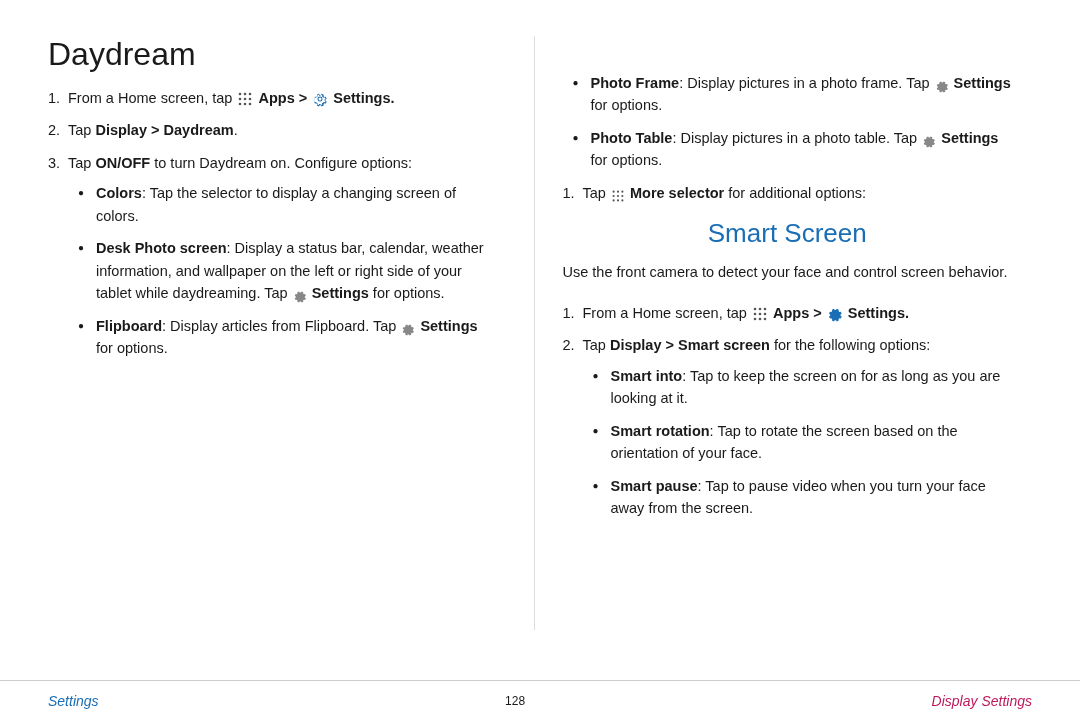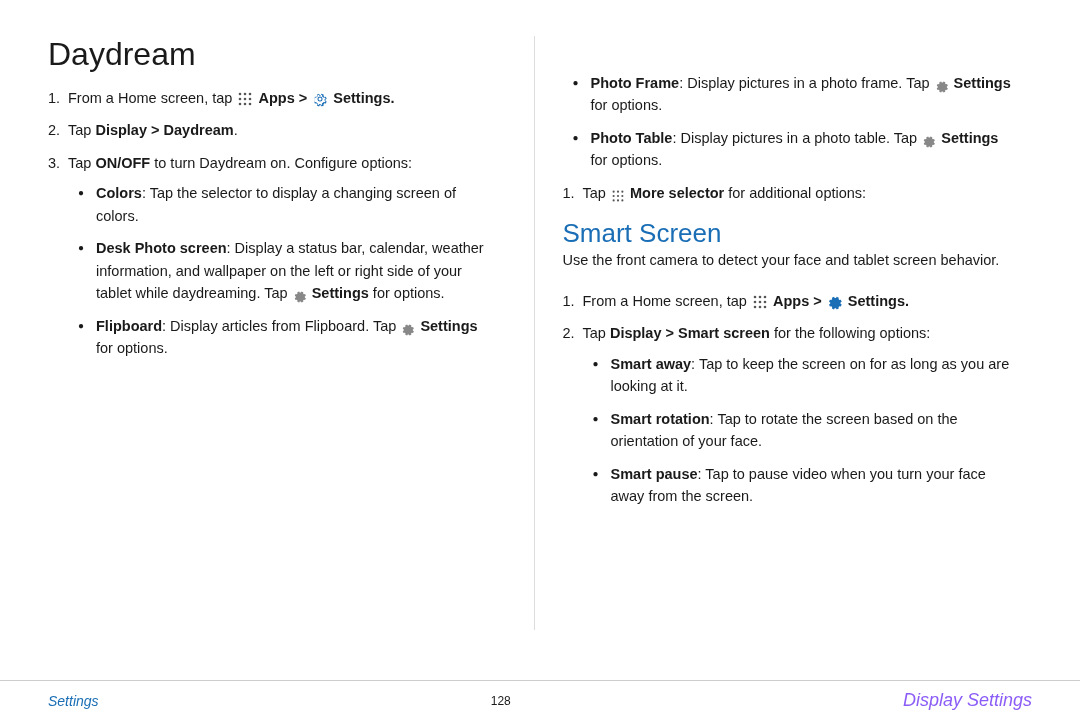--- a/index.html
+++ b/index.html
@@ -23,20 +23,22 @@
       font-size: 32px;
       font-weight: normal;
       color: #1a1a1a;
       margin-bottom: 14px;
     }
 
     h2 {
       font-size: 26px;
       font-weight: normal;
       color: #1a6eb5;
+      margin-bottom: 12px;
+      text-align: center;
     }
 
     .intro-text {
       font-size: 14.5px;
       line-height: 1.55;
       margin-bottom: 18px;
       color: #1a1a1a;
     }
 
     .numbered-list {
@@ -111,22 +113,22 @@
       color: #1a6eb5;
       font-style: italic;
     }
 
     .footer-center {
       font-size: 12px;
       color: #1a1a1a;
     }
 
     .footer-right {
-      font-size: 18px;
-      color: #8b5cf6;
+      font-size: 14px;
+      color: #be185d;
       font-style: italic;
     }
 
     .columns-wrapper {
       display: flex;
       gap: 8px;
       padding: 36px 68px 50px 48px;
       height: 680px;
     }
 
@@ -240,21 +242,21 @@
             <circle cx="3" cy="13" r="1.2" fill="#555"></circle>
             <circle cx="8" cy="13" r="1.2" fill="#555"></circle>
             <circle cx="13" cy="13" r="1.2" fill="#555"></circle>
           </svg>
         </span>
         <b>More selector</b> for additional options:
       </li>
     </ol>
 
     <h2>Smart Screen</h2>
-    <p class="intro-text">Use the front camera to detect your face and tablet screen behavior.</p>
+    <p class="intro-text">Use the front camera to detect your face and control screen behavior.</p>
 
     <ol class="numbered-list">
 
       <li>
         From a Home screen, tap
         <span style="display:inline-block;width:16px;height:16px;vertical-align:middle;margin:0 1px;">
           <svg viewBox="0 0 16 16" xmlns="http://www.w3.org/2000/svg">
             <circle cx="3" cy="3" r="1.3" fill="#555"></circle>
             <circle cx="8" cy="3" r="1.3" fill="#555"></circle>
             <circle cx="13" cy="3" r="1.3" fill="#555"></circle>
@@ -272,21 +274,21 @@
             <path d="M8 5.5a2.5 2.5 0 1 0 0 5 2.5 2.5 0 0 0 0-5zm0 4a1.5 1.5 0 1 1 0-3 1.5 1.5 0 0 1 0 3z" fill="#1a6eb5"></path>
             <path d="M13.5 8.5l1.2-.7-.9-2.1-1.4.3a5.1 5.1 0 0 0-.9-.9l.3-1.4-2.1-.9-.7 1.2a5 5 0 0 0-1.3 0L7 2.8l-2.1.9.3 1.4a5.1 5.1 0 0 0-.9.9l-1.4-.3-.9 2.1 1.2.7a5 5 0 0 0 0 1.3l-1.2.7.9 2.1 1.4-.3c.3.3.6.6.9.9l-.3 1.4 2.1.9.7-1.2a5 5 0 0 0 1.3 0l.7 1.2 2.1-.9-.3-1.4c.3-.3.6-.6.9-.9l1.4.3.9-2.1-1.2-.7a5 5 0 0 0 0-1.3z" fill="#1a6eb5"></path>
           </svg>
         </span>
         <b>Settings.</b>
       </li>
 
       <li>
         Tap <b>Display &gt; Smart screen</b> for the following options:
         <ul class="bullet-list">
-          <li><b>Smart away</b>: Tap to keep the screen on for as long as you are looking at it.</li>
+          <li><b>Smart into</b>: Tap to keep the screen on for as long as you are looking at it.</li>
           <li><b>Smart rotation</b>: Tap to rotate the screen based on the orientation of your face.</li>
           <li><b>Smart pause</b>: Tap to pause video when you turn your face away from the screen.</li>
         </ul>
       </li>
     </ol>
   </div>
 </div>
 
 <div class="footer">
   <span class="footer-left">Settings</span>

